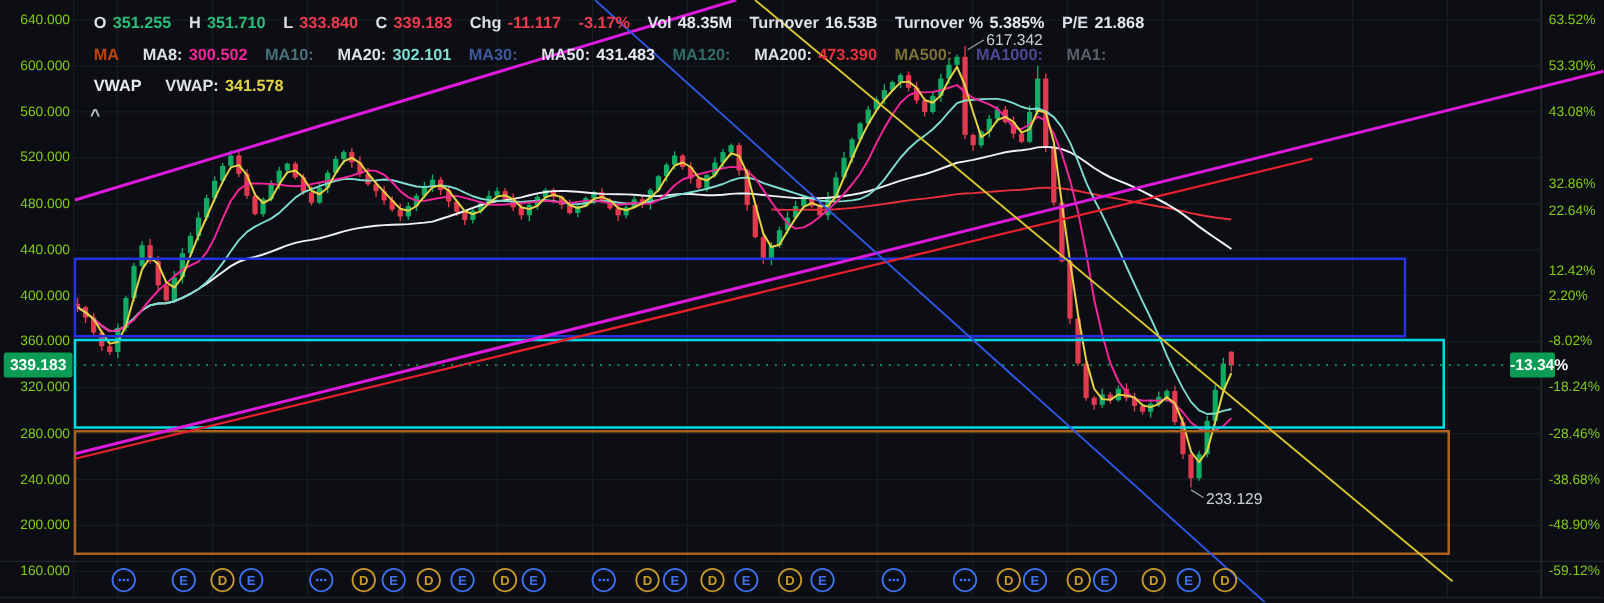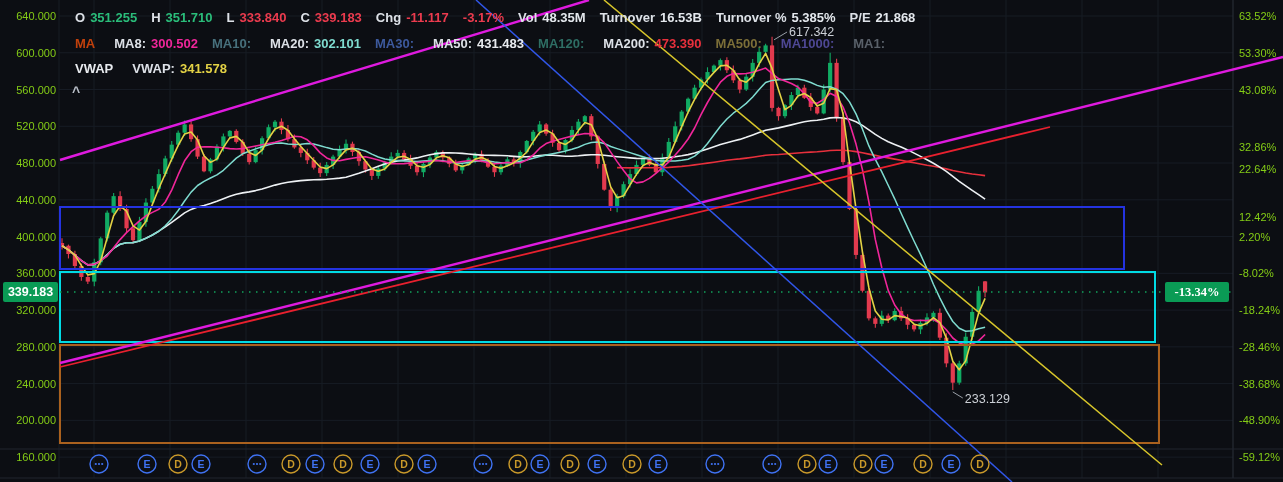--- a/index.html
+++ b/index.html
@@ -9,21 +9,21 @@
   .hdr{position:absolute;left:75px;display:flex;gap:14px;white-space:nowrap;
        font-size:13px;font-weight:700;line-height:16px;}
   .hdr span{display:inline-block;text-align:center;}
   .hdr .lbl{color:#dde1e7;margin-right:5px;}
   .axis-lab{position:absolute;font-size:11px;color:#84cc16;line-height:14px;}
   .axis-left{width:54px;text-align:right;left:2px;}
   .axis-right{left:1239px;text-align:left;}
   .badge{position:absolute;color:#ffffff;font-size:12.5px;font-weight:700;line-height:20px;
          text-align:center;border-radius:2px;}
   #badge-price{left:3px;top:282px;width:55px;}
-  #badge-pct{left:1165px;top:282px;width:64px;font-family:Liberation Serif, serif;}
+  #badge-pct{left:1208px;top:282px;width:36px;}
   #legend-caret{position:absolute;left:72px;top:84px;color:#b9bfc8;font-size:14px;font-weight:700;
                 cursor:pointer;}
 </style>
 </head>
 <body>
 
 <div id="stage">
   <svg id="chart-svg" width="1283" height="482">
       <g>
         <line x1="94" y1="0" x2="94" y2="478" stroke="#171c25" stroke-width="1"></line>

